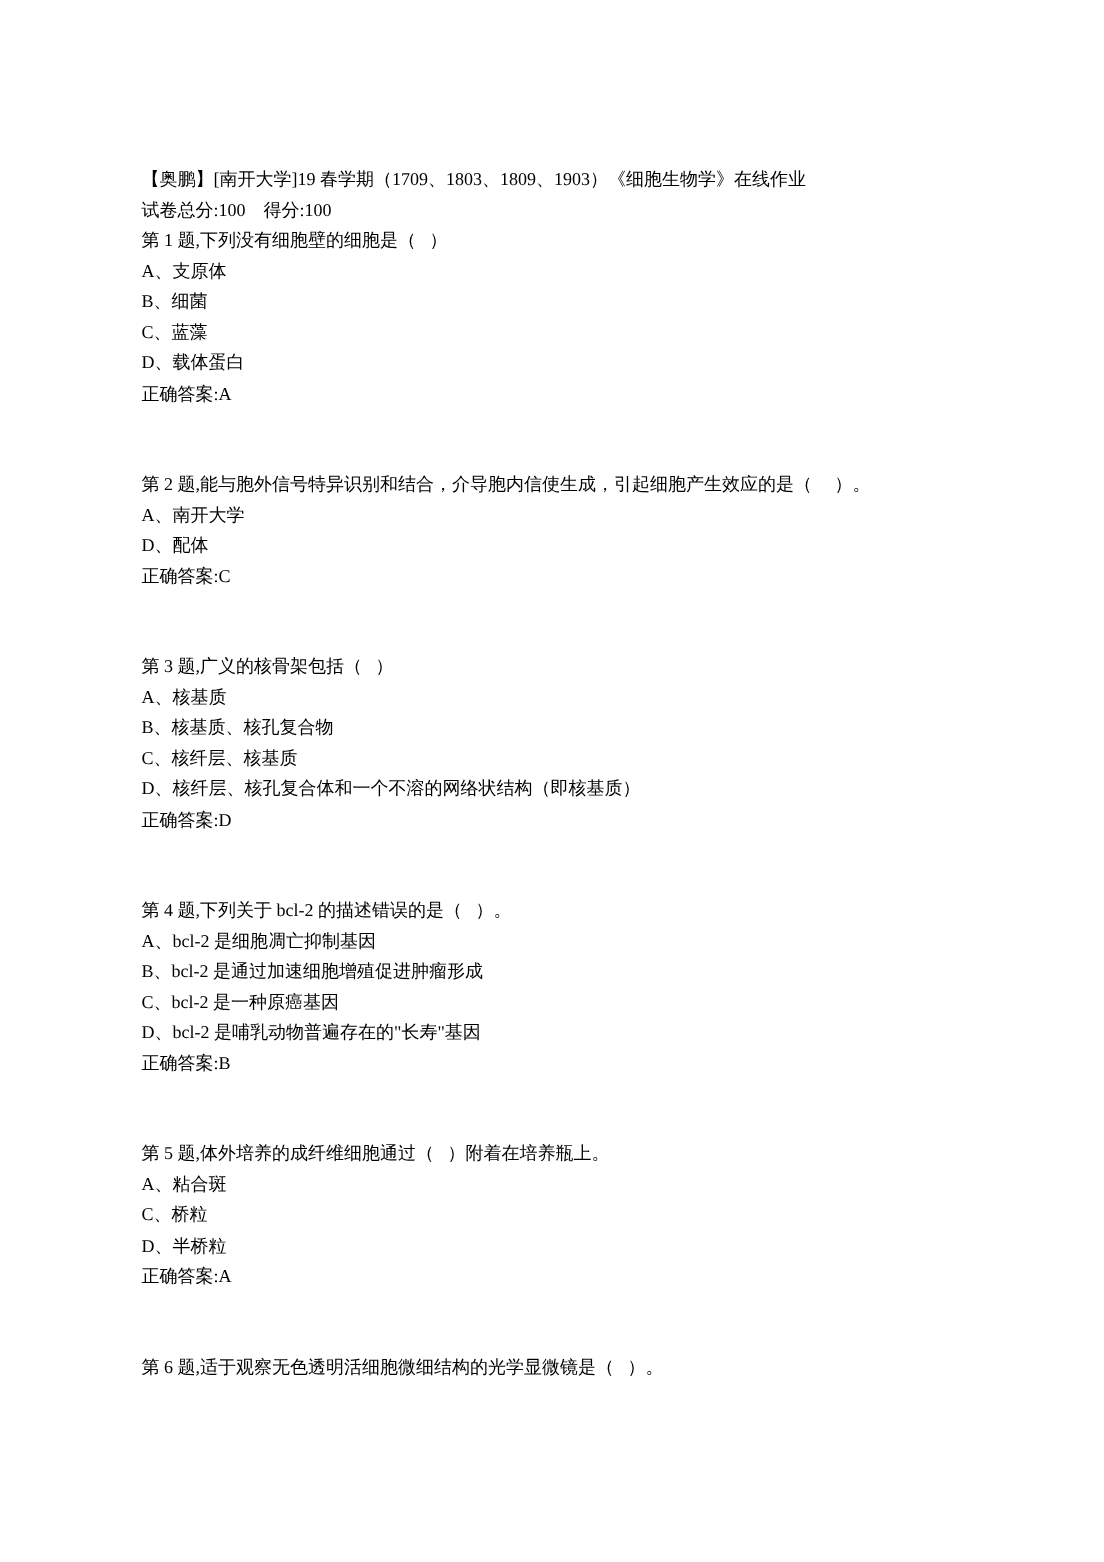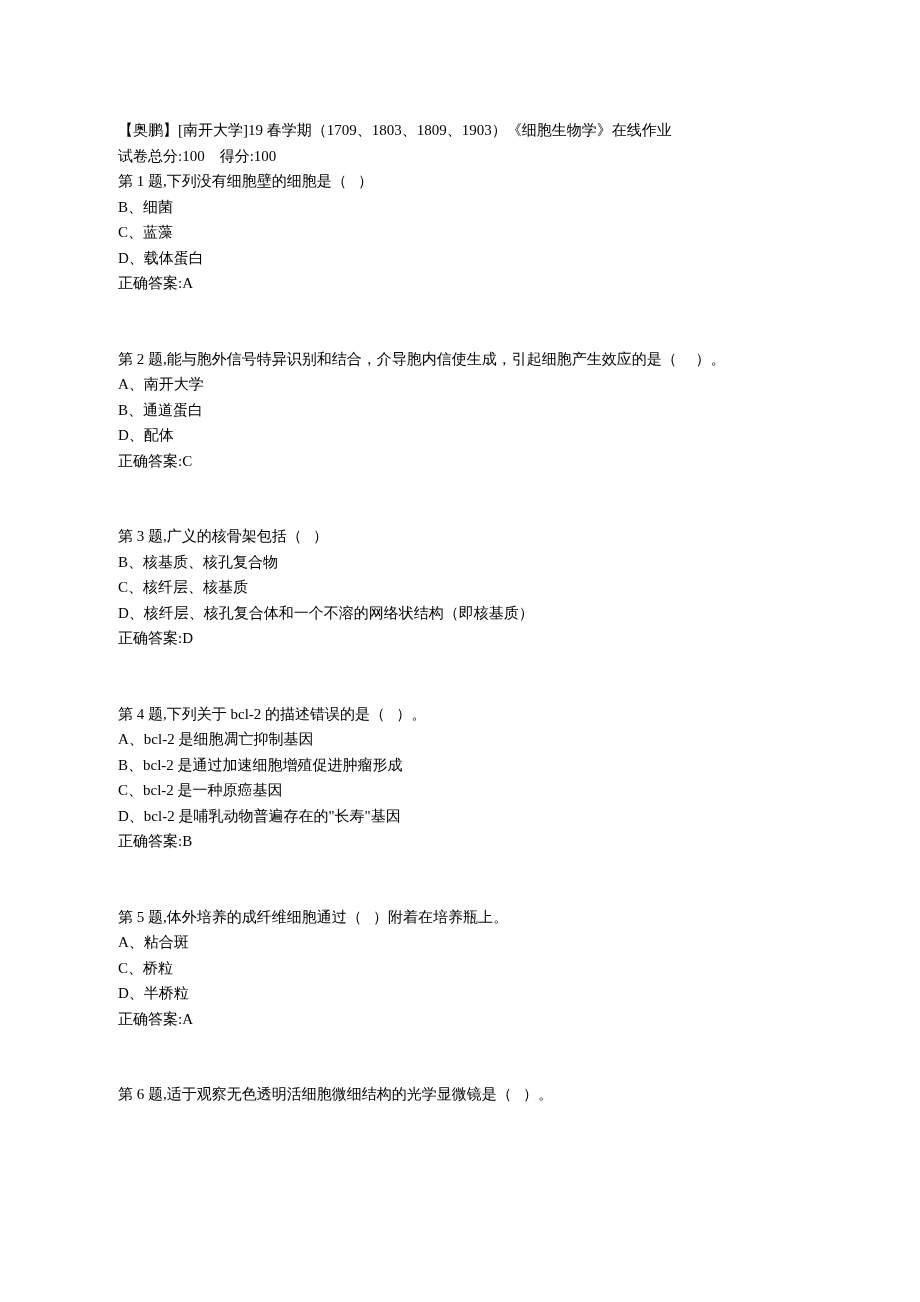--- a/index.html
+++ b/index.html
@@ -12,20 +12,21 @@
       min-height: 1302px;
       background: #ffffff;
       font-family: "SimSun", "宋体", serif;
       font-size: 15px;
       line-height: 1.7;
       color: #000000;
       padding: 118px 118px 60px 118px;
     }
     .header-line {
       margin-bottom: 0;
+      margin-top: 20px;
     }
     .score-line {
       margin-bottom: 0;
     }
     .question-block {
       margin-bottom: 0;
     }
     .question-title {
       text-align: justify;
     }
@@ -40,40 +41,41 @@
     }
   </style>
 </head>
 <body>
 
 <div class="header-line">【奥鹏】[南开大学]19 春学期（1709、1803、1809、1903）《细胞生物学》在线作业</div>
 <div class="score-line">试卷总分:100&nbsp;&nbsp;&nbsp;&nbsp;得分:100</div>
 
 <div class="question-block">
   <div class="question-title">第 1 题,下列没有细胞壁的细胞是（&nbsp;&nbsp;&nbsp;）</div>
+  <div class="option">A、支原体</div>
   <div class="option">B、细菌</div>
   <div class="option">C、蓝藻</div>
   <div class="option">D、载体蛋白</div>
   <div class="answer-line">正确答案:A</div>
 </div>
 
 <div class="spacer"></div>
 
 <div class="question-block">
   <div class="question-title">第 2 题,能与胞外信号特异识别和结合，介导胞内信使生成，引起细胞产生效应的是（&nbsp;&nbsp;&nbsp;&nbsp;&nbsp;）。</div>
   <div class="option">A、南开大学</div>
-  <div class="option">B、通道蛋白</div>
   <div class="option">D、配体</div>
   <div class="answer-line">正确答案:C</div>
 </div>
 
 <div class="spacer"></div>
 
 <div class="question-block">
   <div class="question-title">第 3 题,广义的核骨架包括（&nbsp;&nbsp;&nbsp;）</div>
+  <div class="option">A、核基质</div>
   <div class="option">B、核基质、核孔复合物</div>
   <div class="option">C、核纤层、核基质</div>
   <div class="option">D、核纤层、核孔复合体和一个不溶的网络状结构（即核基质）</div>
   <div class="answer-line">正确答案:D</div>
 </div>
 
 <div class="spacer"></div>
 
 <div class="question-block">
   <div class="question-title">第 4 题,下列关于 bcl-2 的描述错误的是（&nbsp;&nbsp;&nbsp;）。</div>

